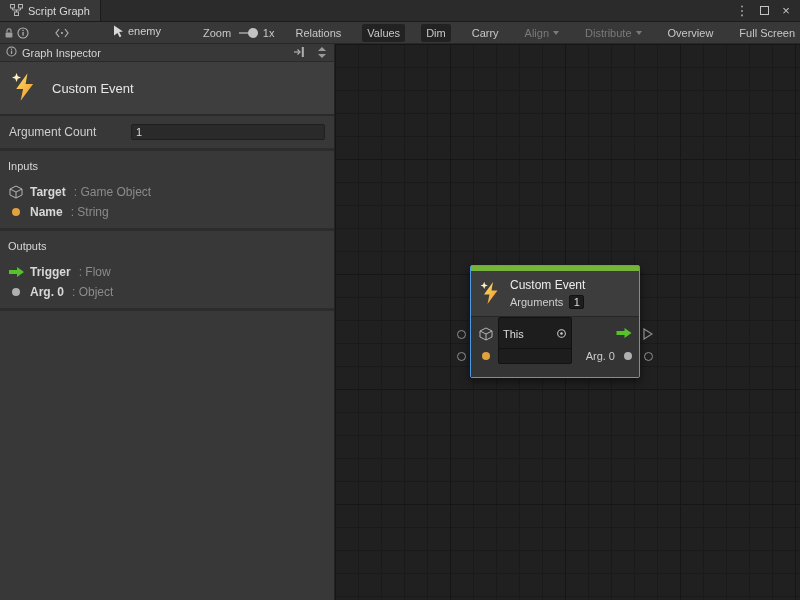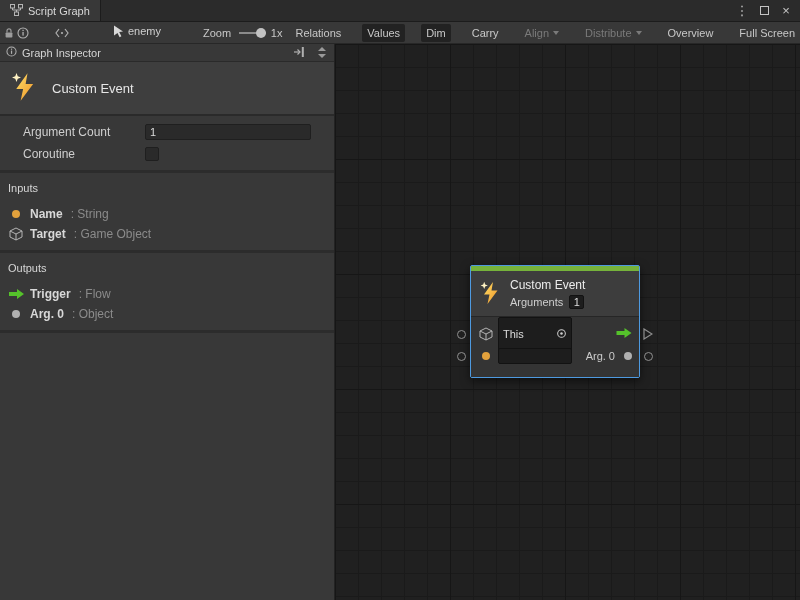--- a/index.html
+++ b/index.html
@@ -19,41 +19,41 @@
   .toolbar{height:22px;flex:0 0 22px;background:#383838;border-bottom:1px solid #272727;display:flex;align-items:center;font-size:11px;color:#c8c8c8;white-space:nowrap}
   .tb-icon{width:20px;height:18px;display:flex;align-items:center;justify-content:center}
   .tb-lock{margin-left:3px}.tb-info{margin-left:2px}.tb-code{margin-left:26px}
   .enemy{display:flex;align-items:flex-start;gap:4px;margin-left:44px;color:#cfcfcf}
   .zoom-label{margin-left:42px;color:#c8c8c8}
   .zoom-slider{position:relative;width:88px;height:18px;display:flex;align-items:center;margin-left:8px}
   .zoom-track{width:100%;height:2px;background:#8b8b8b}
   .zoom-knob{position:absolute;right:0;top:4px;width:10px;height:10px;border-radius:50%;background:#c2c2c2}
   .zoom-val{margin-left:5px}
   .tb-btn{height:18px;display:flex;align-items:center;padding:0 5px;border-radius:2px;margin-left:16px;cursor:default}
-  .tb-btn.first{margin-left:8px}
+  .tb-btn.first{}
   .tb-btn.active{background:#222222}
   .tb-btn.disabled{color:#7a7a7a}
   .caret{width:0;height:0;border-left:3px solid transparent;border-right:3px solid transparent;border-top:4px solid currentColor;margin-left:4px}
 
   
   .main{flex:1;display:flex;min-height:0}
 
   
   .inspector{width:335px;flex:0 0 335px;background:#383838;display:flex;flex-direction:column;border-right:1px solid #232323}
   .insp-header{height:18px;flex:0 0 18px;display:flex;align-items:center;gap:5px;padding:0 6px;border-bottom:1px solid #2a2a2a}
   .insp-title{color:#d4d4d4}
   .flex-sp{flex:1}
   .scroll-arrows{display:flex;flex-direction:column;gap:3px;margin-left:8px;margin-right:2px}
   .tri-up{width:0;height:0;border-left:4px solid transparent;border-right:4px solid transparent;border-bottom:4px solid #9a9a9a}
   .tri-down{width:0;height:0;border-left:4px solid transparent;border-right:4px solid transparent;border-top:4px solid #9a9a9a}
 
   .event-head{display:flex;align-items:center;gap:12px;padding:10px 10px;background:#3e3e3e;border-bottom:2px solid #2a2a2a;flex:0 0 50px}
   .event-title{font-size:13px;color:#e6e6e6}
 
-  .fields{padding:5px 23px;border-bottom:3px solid #2c2c2c}
+  .fields{padding:5px 9px;border-bottom:3px solid #2c2c2c}
   .field-row{display:flex;align-items:center;height:22px}
   .field-label{width:122px;color:#cfcfcf;font-size:12px}
   .field-input{flex:1;height:16px;background:#2a2a2a;border:1px solid #1f1f1f;border-radius:2px;color:#dcdcdc;padding:0 4px;font-size:11px;font-family:"Liberation Sans",sans-serif;outline:none}
   .checkbox{appearance:none;-webkit-appearance:none;width:14px;height:14px;background:#2a2a2a;border:1px solid #1f1f1f;border-radius:2px}
 
   .section{padding:6px 8px;border-bottom:3px solid #2c2c2c}
   .sec-heading{font-size:11px;color:#d6d6d6;margin:3px 0 10px 0}
   .io-row{display:flex;align-items:center;gap:6px;height:20px}
   .io-icon{width:16px;display:flex;align-items:center;justify-content:center}
   .io-name{font-weight:bold;font-size:12px;color:#d8d8d8}
@@ -221,46 +221,42 @@
             </svg>
         </span>
         <span class="event-title">Custom Event</span>
       </div>
 
       <div class="fields">
         <div class="field-row">
           <span class="field-label">Argument Count</span>
           <input class="field-input" type="text" value="1" style="">
         </div>
-        <div class="field-row">
-          <span class="field-label">Coroutine</span>
-          <input class="checkbox" type="checkbox" style="">
-        </div>
       </div>
 
       <div class="section">
         <div class="sec-heading">Inputs</div>
-        <div class="io-row">
-          <span class="io-icon">
-              <span class="dot orange small"></span>
-            </span>
-          <span class="io-name">Name</span>
-          <span class="io-type">: String</span>
-        </div>
         <div class="io-row">
           <span class="io-icon">
             <svg width="14" height="14" viewBox="0 0 14 14">
                 <g fill="none" stroke="#b5b5b5" stroke-width="1">
                   <path d="M7 1 L13 4 L13 10 L7 13 L1 10 L1 4 Z"></path>
                   <path d="M1 4 L7 7 L13 4 M7 7 L7 13"></path>
                 </g>
               </svg>
           </span>
           <span class="io-name">Target</span>
           <span class="io-type">: Game Object</span>
+        </div>
+        <div class="io-row">
+          <span class="io-icon">
+              <span class="dot orange small"></span>
+            </span>
+          <span class="io-name">Name</span>
+          <span class="io-type">: String</span>
         </div>
       </div>
 
       <div class="section">
         <div class="sec-heading">Outputs</div>
         <div class="io-row">
           <span class="io-icon">
             <svg width="15" height="12" viewBox="0 0 15 12">
                 <polygon points="0,4 8,4 8,1 15,6 8,11 8,8 0,8" fill="#55c22b"></polygon>
               </svg>

